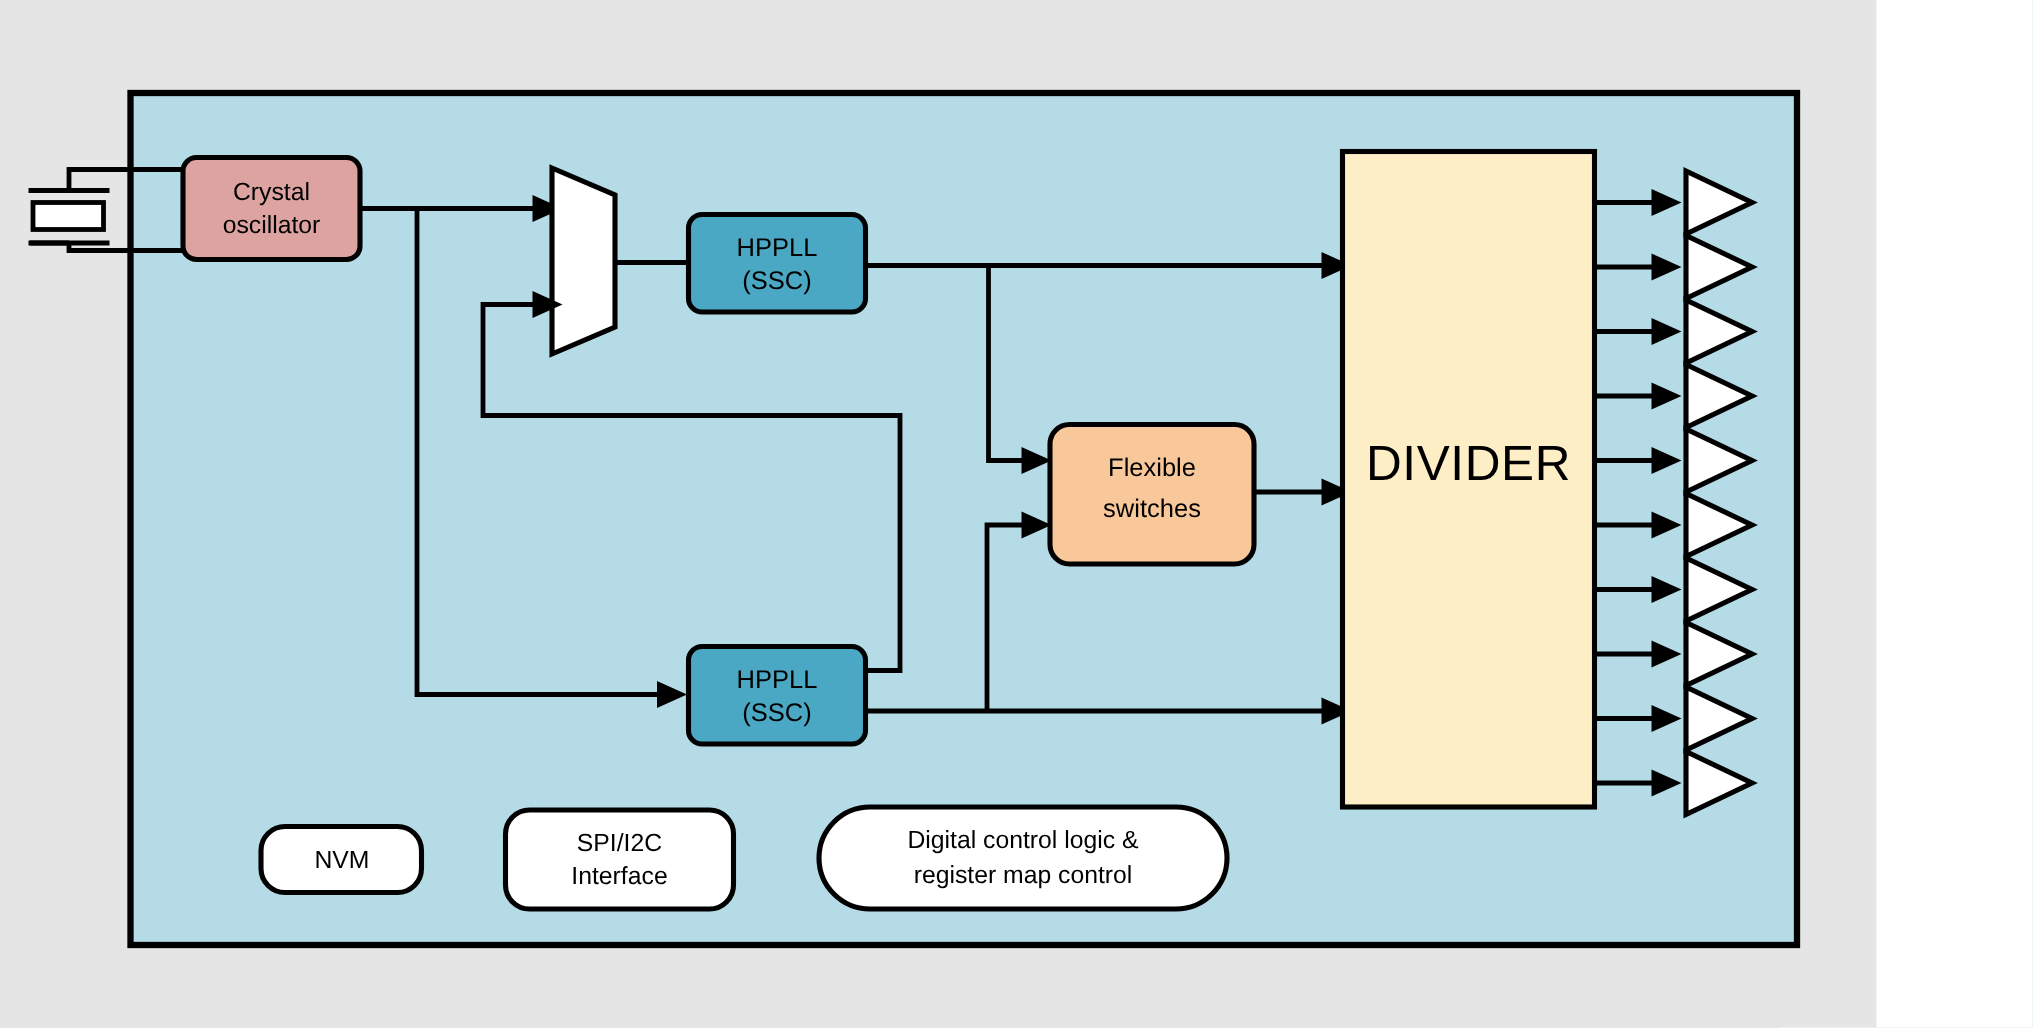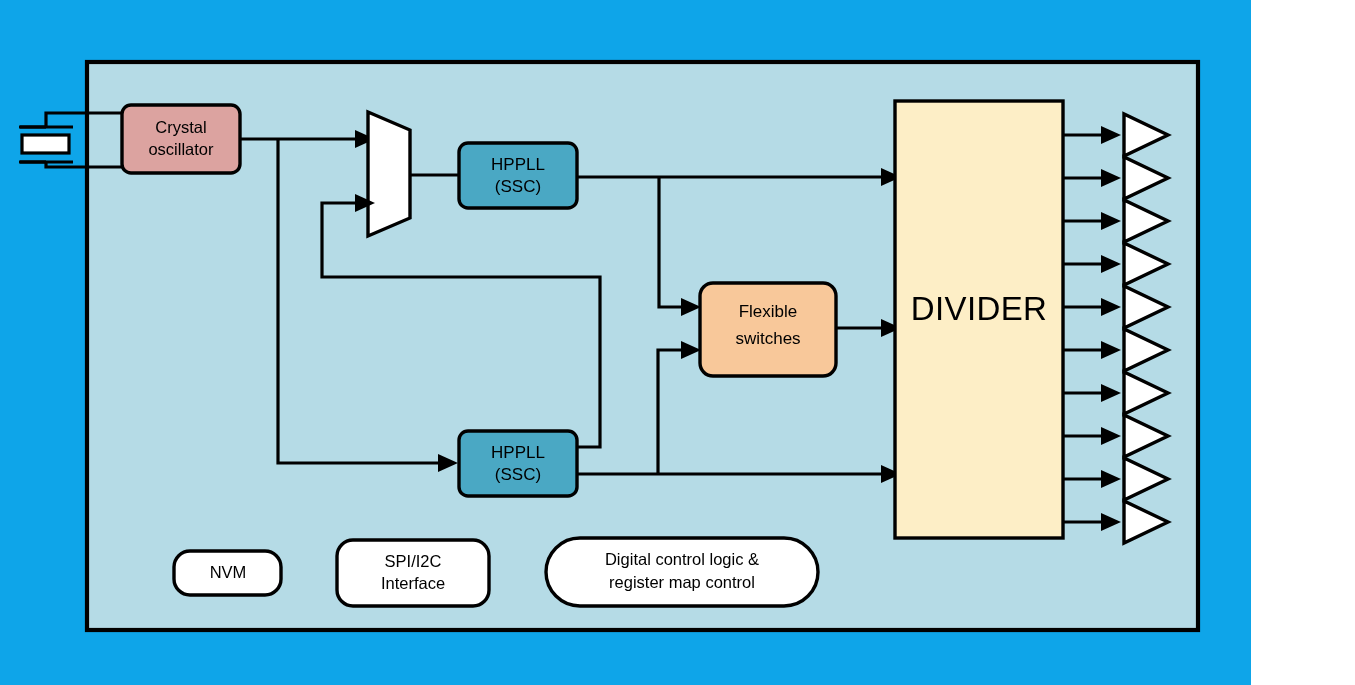--- a/index.html
+++ b/index.html
@@ -10,21 +10,21 @@
   body {
     width: 1355px;
     height: 685px;
     font-family: "Liberation Sans", sans-serif;
     overflow: hidden;
   }
   #diagram-root {
     position: relative;
     width: 1251px;
     height: 685px;
-    background: #0ea5e9;
+    background: #e5e5e5;
   }
   svg.diagram {
     display: block;
     width: 1355px;
     height: 685px;
   }
   .blk-text {
     font-family: "Liberation Sans", sans-serif;
     fill: #000000;
     text-anchor: middle;

